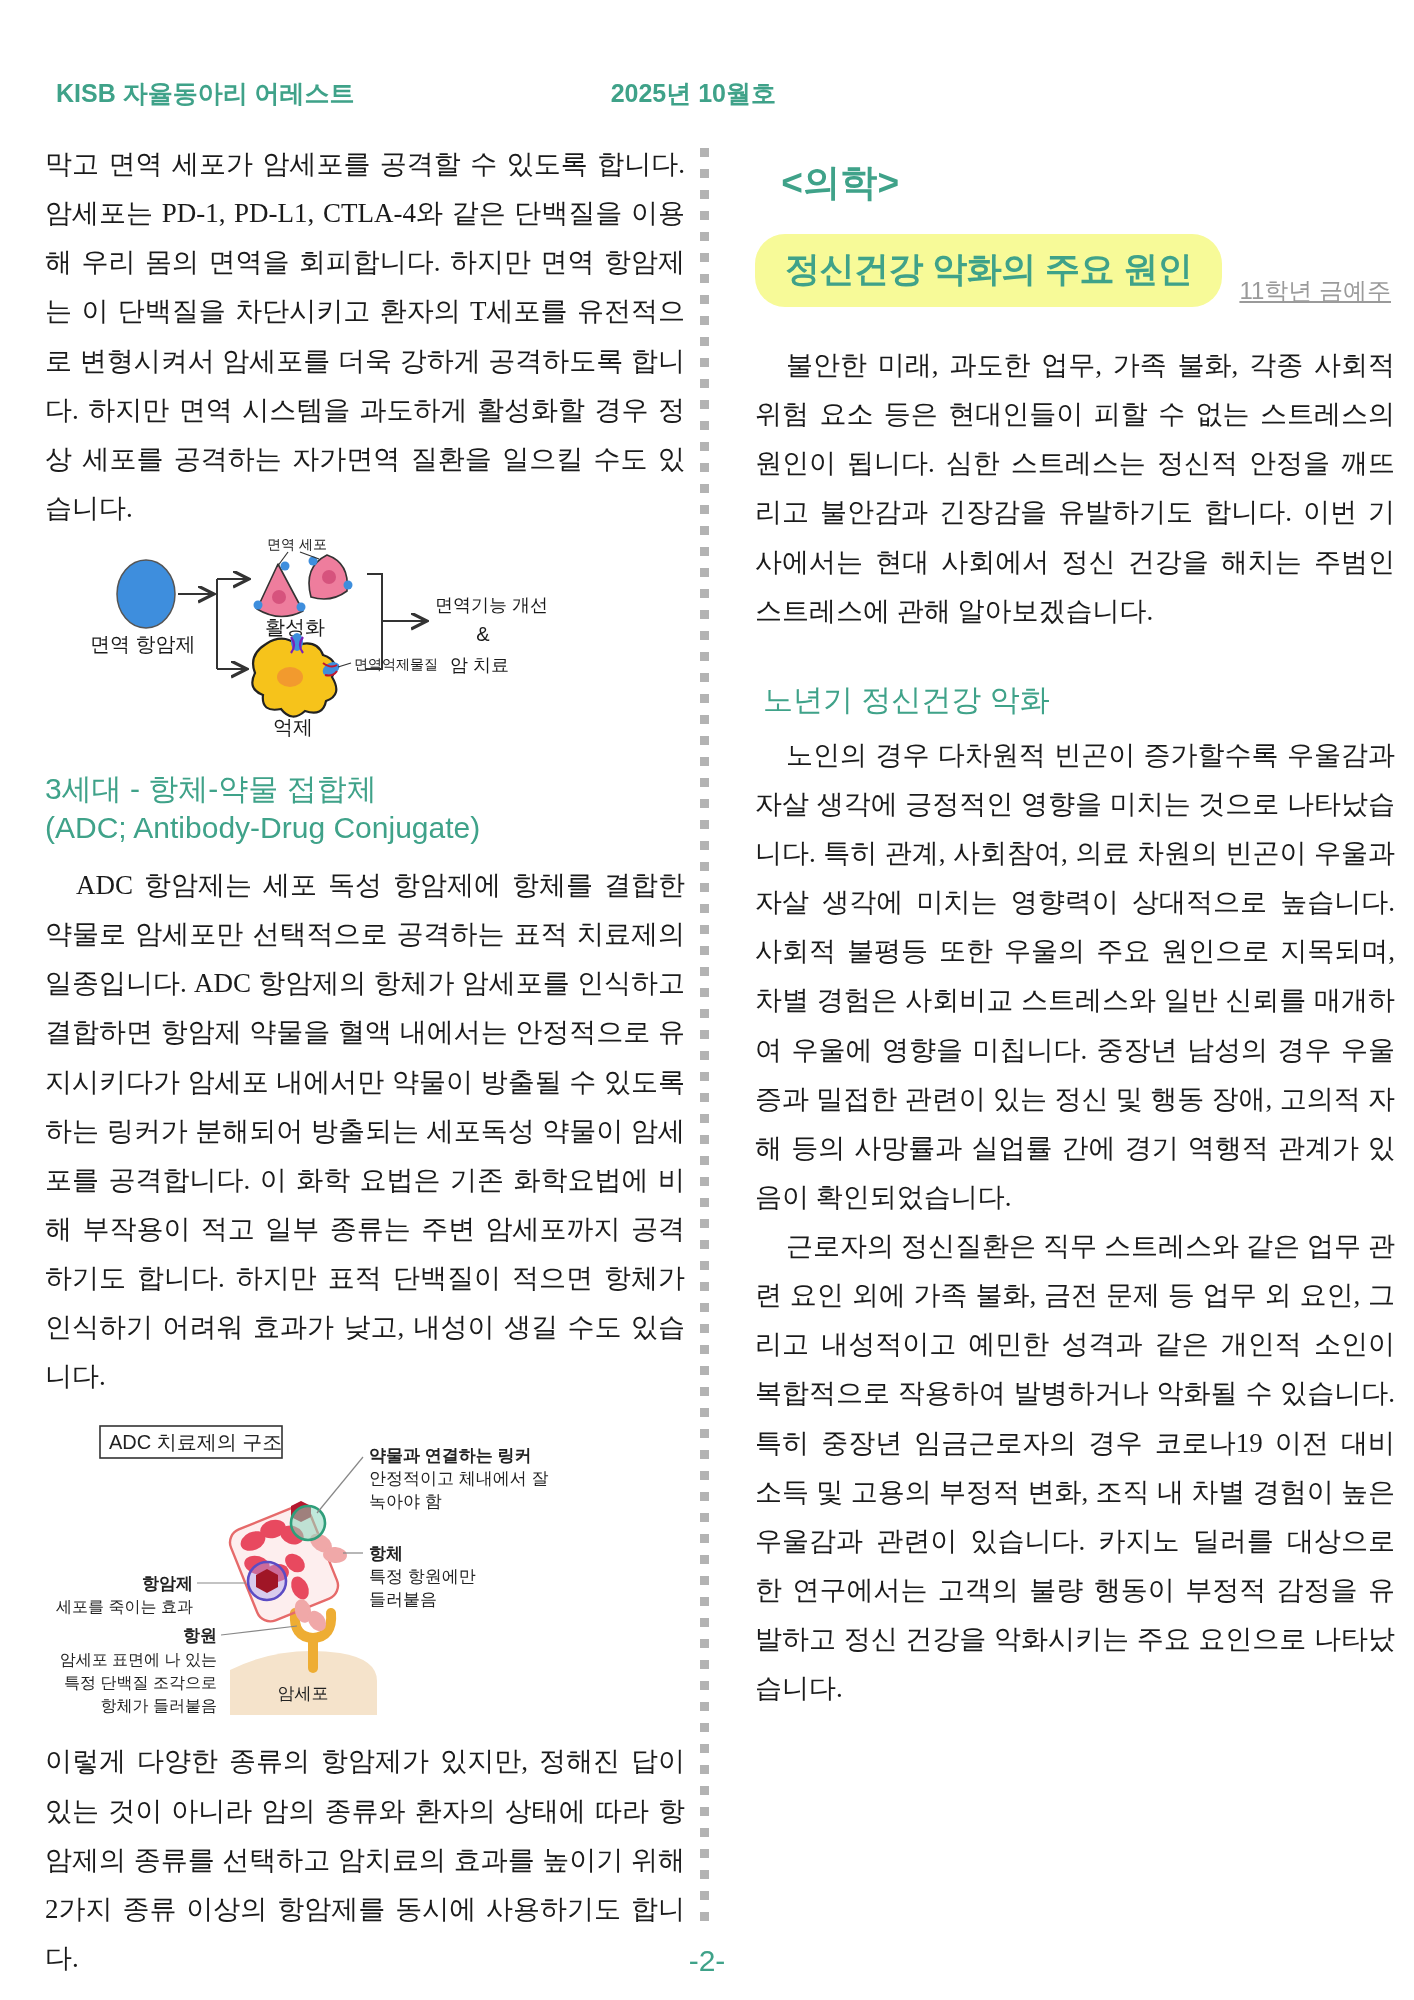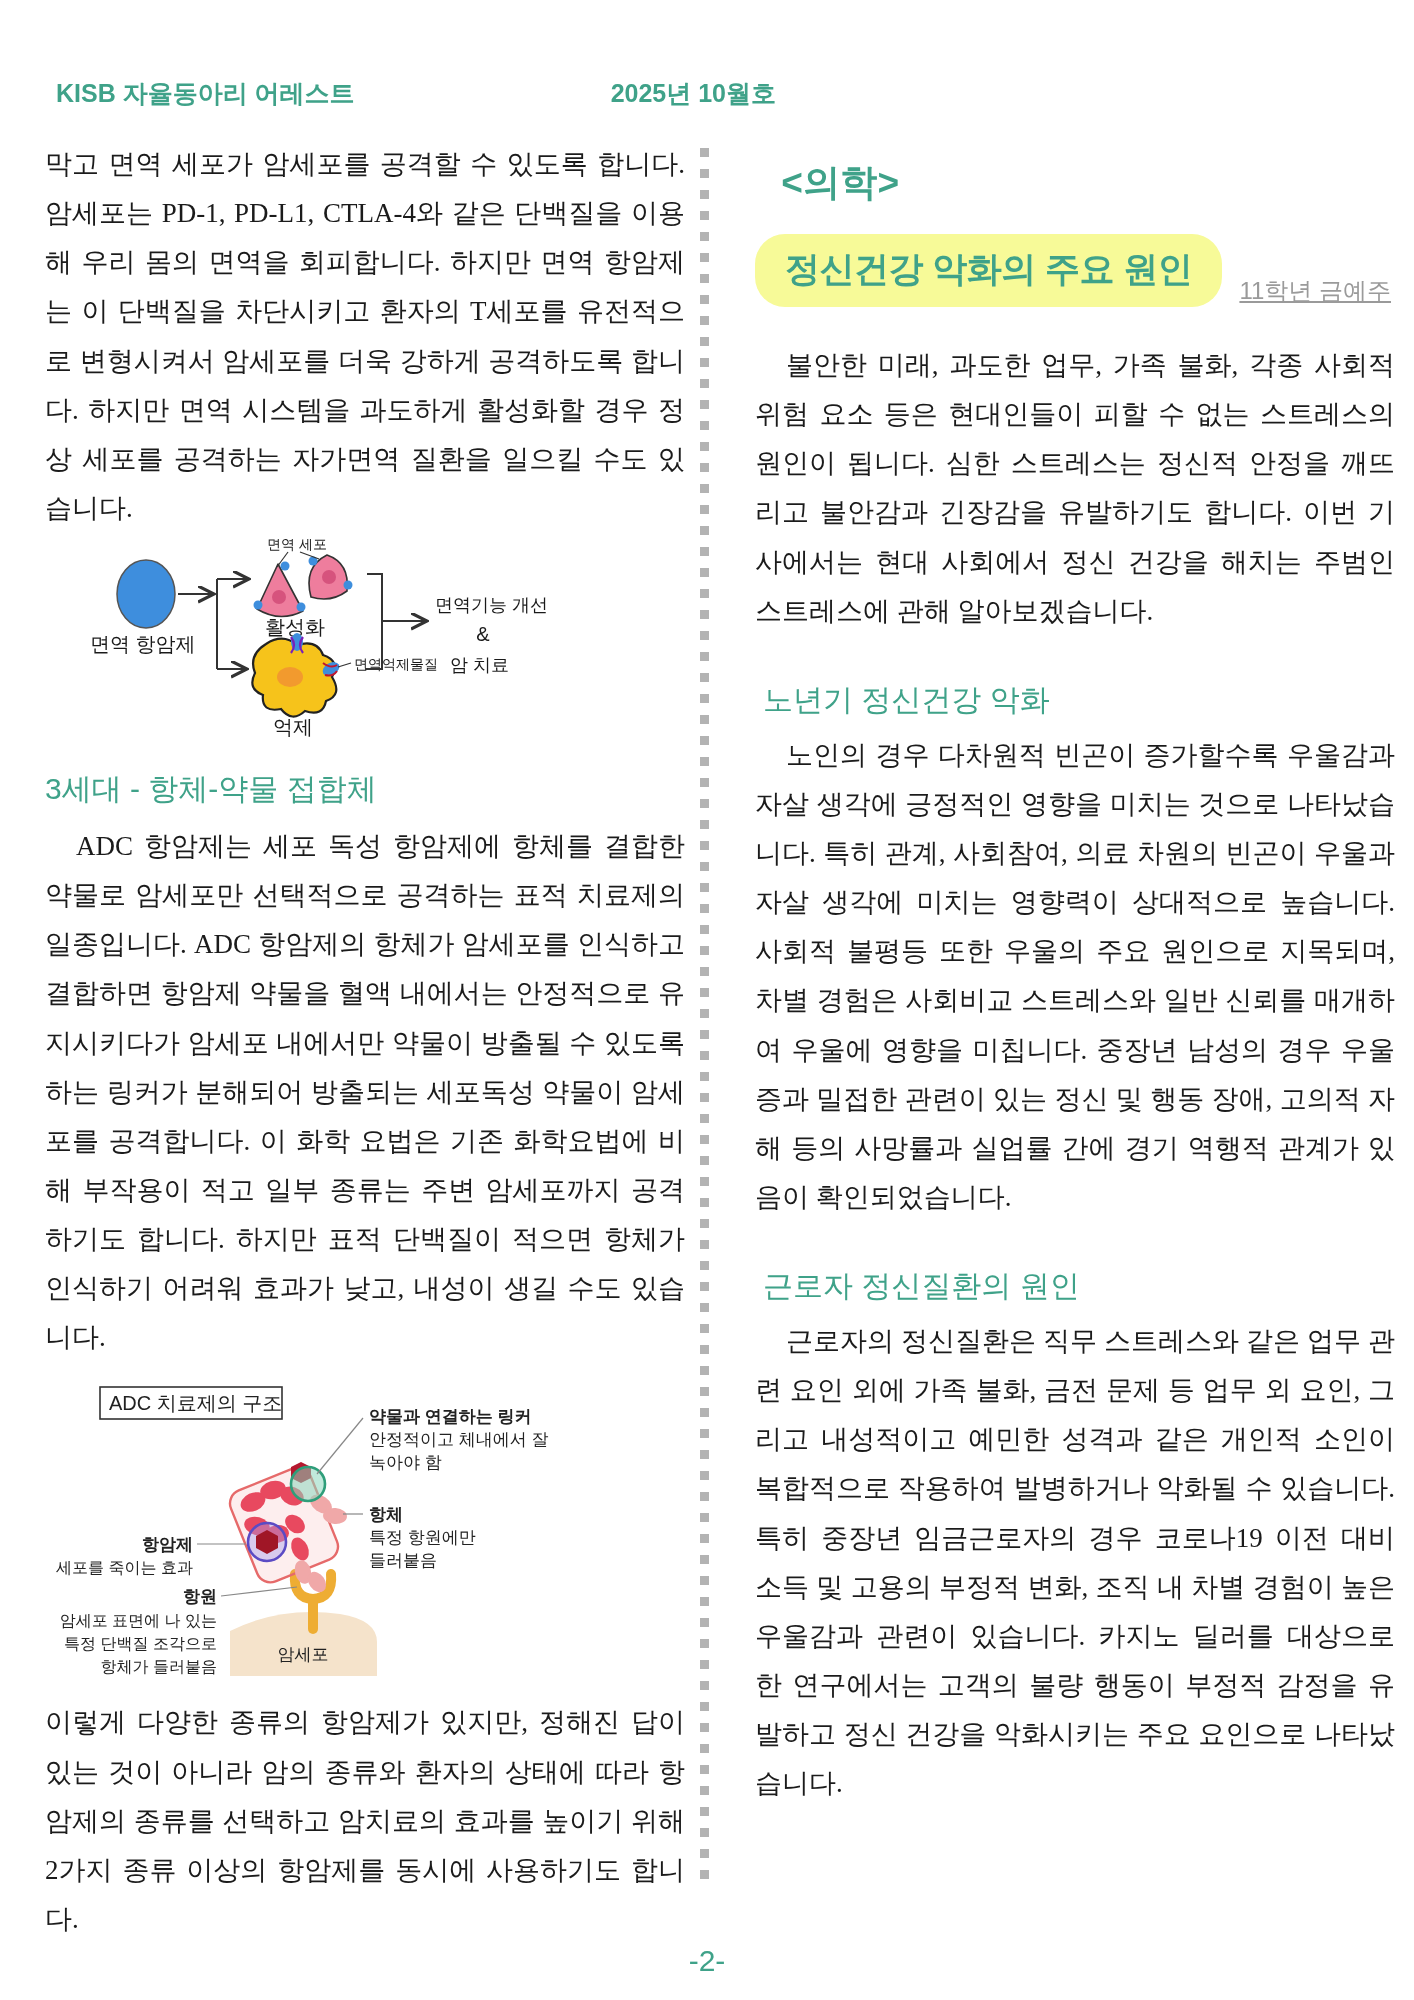--- a/index.html
+++ b/index.html
@@ -170,20 +170,21 @@
           <polyline points="322,35 337,35 337,130 320,130" fill="none" stroke="#333" stroke-width="2"></polyline>
           <line x1="337" y1="82" x2="380" y2="82" stroke="#333" stroke-width="2" marker-end="url(#ah1)"></line>
           <text class="sv-hand" x="390" y="72" font-size="18">면역기능 개선</text>
           <text class="sv-hand" x="438" y="102" font-size="20" text-anchor="middle">&amp;</text>
           <text class="sv-hand" x="405" y="132" font-size="18">암 치료</text>
         </svg>
       </figure>
 
       <h2 class="section-heading">
         <span>3세대 - 항체-약물 접합체</span><br>
+        <span>(ADC; Antibody-Drug Conjugate)</span>
       </h2>
 
       <p class="body indent">ADC 항암제는 세포 독성 항암제에 항체를 결합한 약물로 암세포만 선택적으로 공격하는 표적 치료제의 일종입니다. ADC 항암제의 항체가 암세포를 인식하고 결합하면 항암제 약물을 혈액 내에서는 안정적으로 유지시키다가 암세포 내에서만 약물이 방출될 수 있도록 하는 링커가 분해되어 방출되는 세포독성 약물이 암세포를 공격합니다. 이 화학 요법은 기존 화학요법에 비해 부작용이 적고 일부 종류는 주변 암세포까지 공격하기도 합니다. 하지만 표적 단백질이 적으면 항체가 인식하기 어려워 효과가 낮고, 내성이 생길 수도 있습니다.</p>
 
       <figure class="fig-adc">
         <svg width="640" height="300" viewBox="0 0 640 300">
 
           <rect x="55" y="3" width="182" height="32" fill="none" stroke="#333" stroke-width="1.6"></rect>
           <text class="sv-label" x="64" y="26" font-size="20">ADC 치료제의 구조</text>
 
@@ -249,19 +250,18 @@
       <div class="title-row">
         <span class="title-pill">정신건강 악화의 주요 원인</span>
         <span class="byline">11학년 금예주</span>
       </div>
 
       <p class="body indent intro">불안한 미래, 과도한 업무, 가족 불화, 각종 사회적 위험 요소 등은 현대인들이 피할 수 없는 스트레스의 원인이 됩니다. 심한 스트레스는 정신적 안정을 깨뜨리고 불안감과 긴장감을 유발하기도 합니다. 이번 기사에서는 현대 사회에서 정신 건강을 해치는 주범인 스트레스에 관해 알아보겠습니다.</p>
 
       <h3 class="sub-heading">노년기 정신건강 악화</h3>
       <p class="body indent">노인의 경우 다차원적 빈곤이 증가할수록 우울감과 자살 생각에 긍정적인 영향을 미치는 것으로 나타났습니다. 특히 관계, 사회참여, 의료 차원의 빈곤이 우울과 자살 생각에 미치는 영향력이 상대적으로 높습니다. 사회적 불평등 또한 우울의 주요 원인으로 지목되며, 차별 경험은 사회비교 스트레스와 일반 신뢰를 매개하여 우울에 영향을 미칩니다. 중장년 남성의 경우 우울증과 밀접한 관련이 있는 정신 및 행동 장애, 고의적 자해 등의 사망률과 실업률 간에 경기 역행적 관계가 있음이 확인되었습니다.</p>
 
-      <h3 class="sub-heading">근로자 정신질환의 원인</h3>
       <p class="body indent">근로자의 정신질환은 직무 스트레스와 같은 업무 관련 요인 외에 가족 불화, 금전 문제 등 업무 외 요인, 그리고 내성적이고 예민한 성격과 같은 개인적 소인이 복합적으로 작용하여 발병하거나 악화될 수 있습니다. 특히 중장년 임금근로자의 경우 코로나19 이전 대비 소득 및 고용의 부정적 변화, 조직 내 차별 경험이 높은 우울감과 관련이 있습니다. 카지노 딜러를 대상으로 한 연구에서는 고객의 불량 행동이 부정적 감정을 유발하고 정신 건강을 악화시키는 주요 요인으로 나타났습니다.</p>
     </div>
   </div>
 
   <footer class="page-footer">-2-</footer>
 </div>
 
 </body></html>

